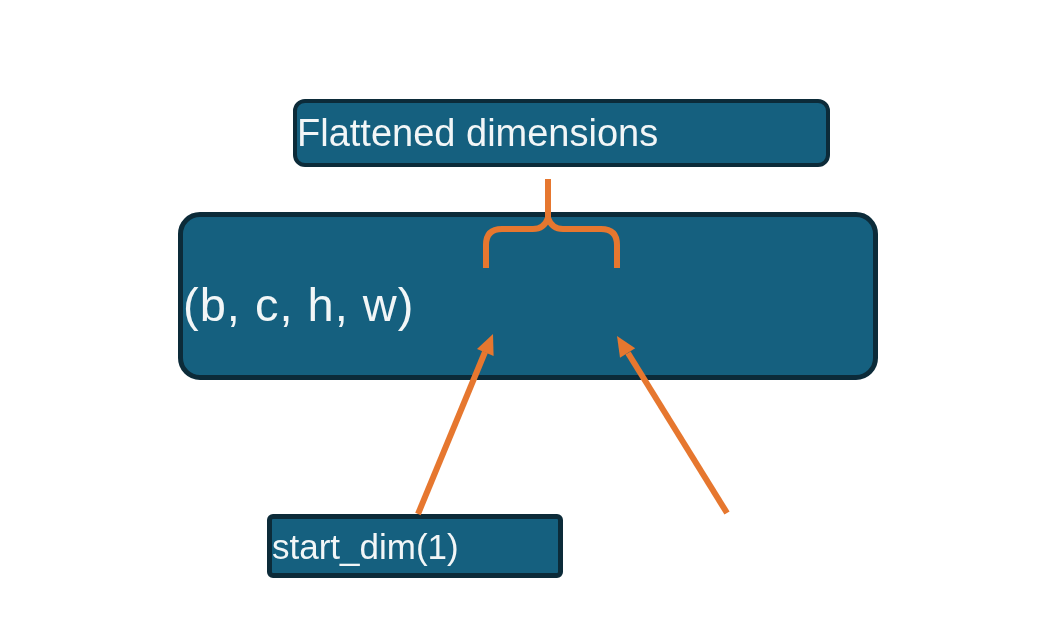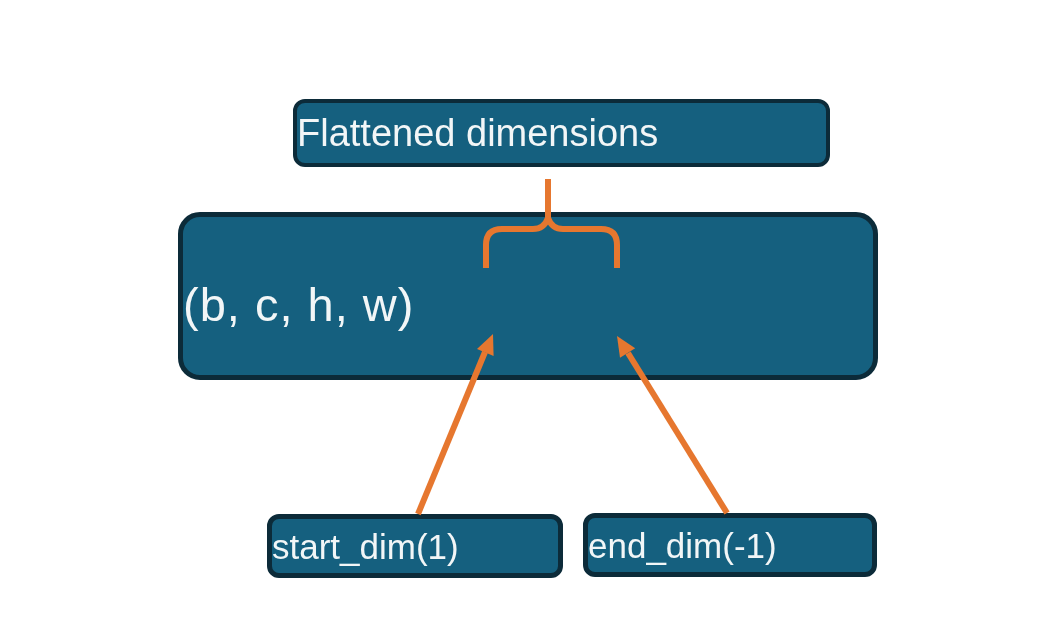--- a/index.html
+++ b/index.html
@@ -45,21 +45,21 @@
   }
   .main-box .shape-label {
     margin-top: 16px;
     letter-spacing: 1px;
   }
   .start-box {
     left: 267px;
     top: 514px;
     width: 296px;
     height: 64px;
-    border-radius: 12px;
+    border-radius: 6px;
     font-size: 35px;
   }
   .end-box {
     left: 583px;
     top: 513px;
     width: 294px;
     height: 64px;
     border-radius: 12px;
     font-size: 35px;
   }
@@ -91,23 +91,20 @@
   </div>
 
   <div class="node main-box">
     <span class="shape-label">(b, c, h, w)</span>
   </div>
 
   <div class="node start-box">
     <span>start_dim(1)</span>
   </div>
 
-  <div class="node end-box">
-    <span>end_dim(-1)</span>
-  </div>
 
   <svg class="overlay" viewBox="0 0 1038 632">
 
     <path class="orange-stroke" d="M 548 179 L 548 219"></path>
 
     <path class="orange-stroke" d="M 486 268
              L 486 245
              Q 486 229 502 229
              L 533 229
              Q 544 229 548 218

